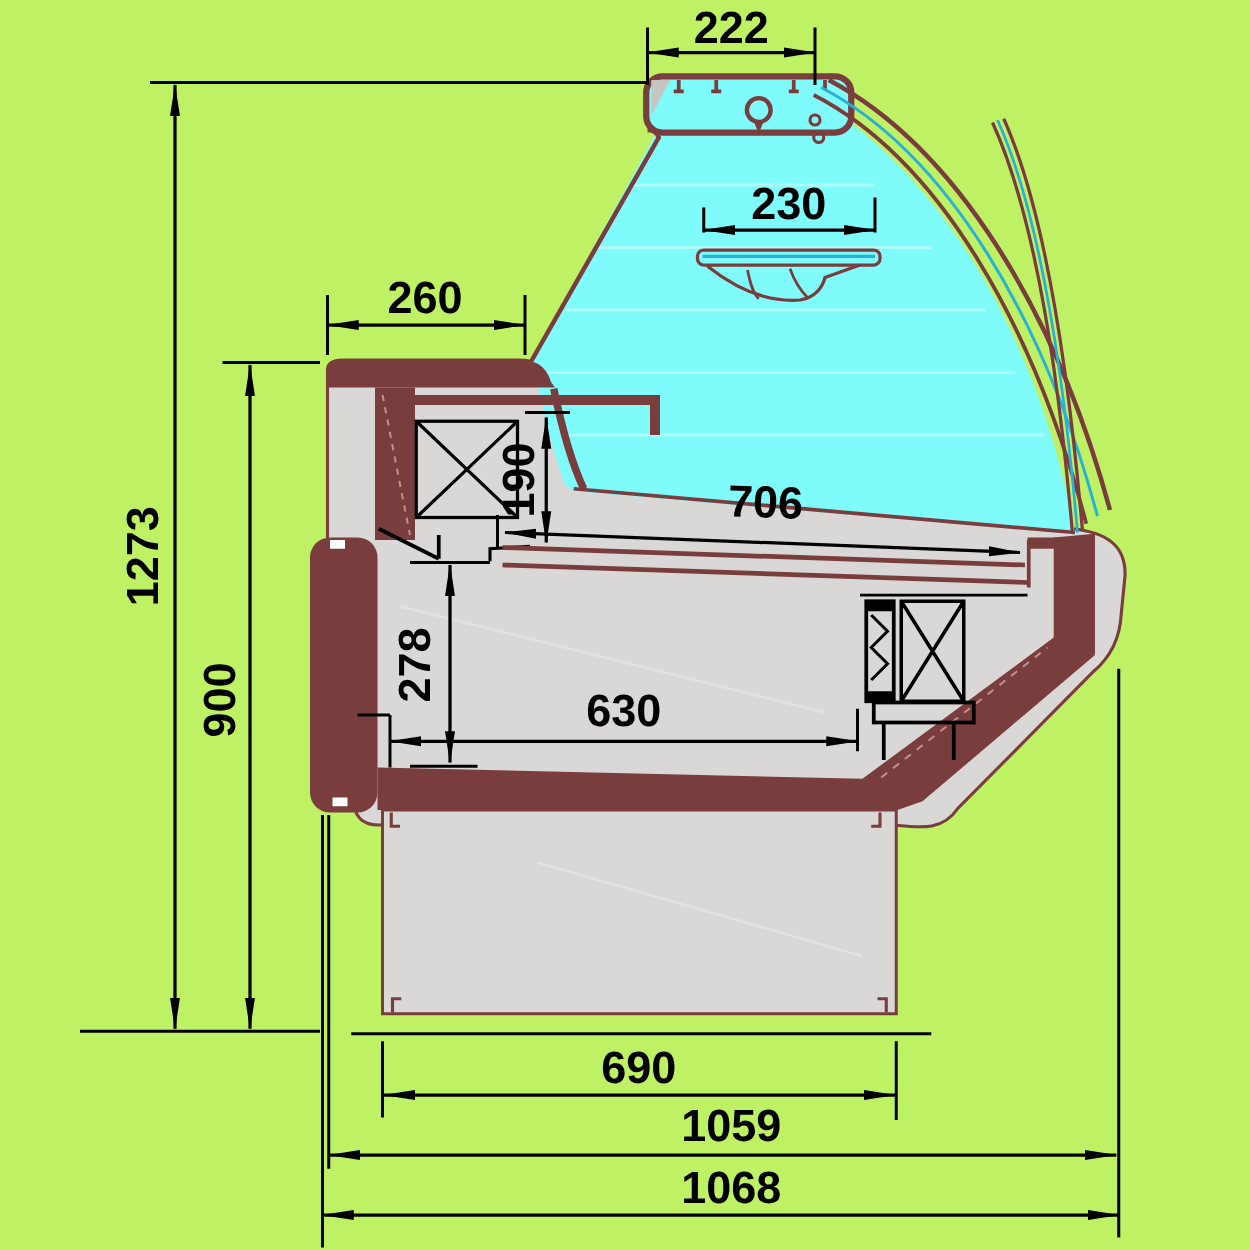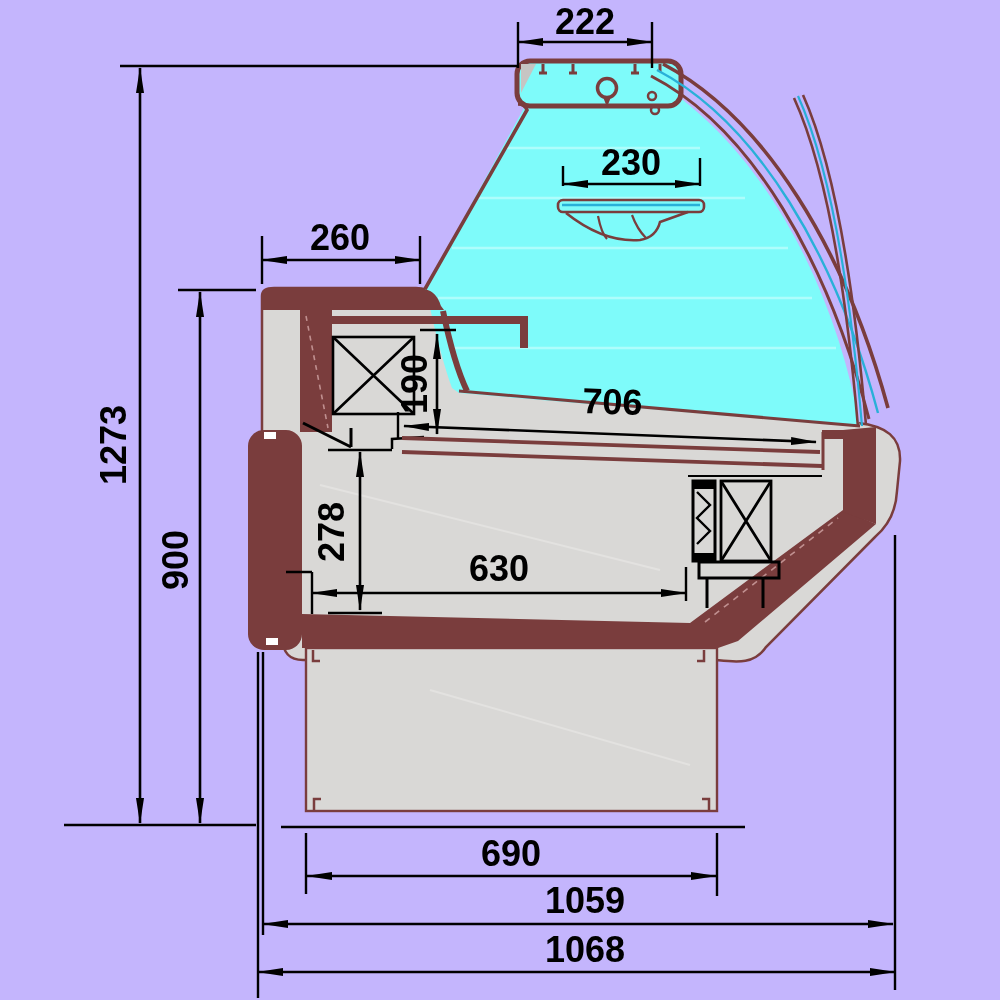--- a/index.html
+++ b/index.html
@@ -1,16 +1,16 @@
 <!DOCTYPE html>
 <html><head>
 <meta charset="utf-8">
 <style>
   html,body{margin:0;padding:0;background:#ffffff;}
-  .stage{position:relative;width:1000px;height:1000px;background:#c4b5fd;overflow:hidden;
+  .stage{position:relative;width:1000px;height:1000px;background:#bef264;overflow:hidden;
          font-family:"Liberation Sans", sans-serif;}
   svg{display:block}
   .dimtxt{font-family:"Liberation Sans","DejaVu Sans",sans-serif;font-weight:bold;
           font-size:36px;fill:#000;}
   .dline{stroke:#000;stroke-width:2.6;fill:none;}
   .xline{stroke:#000;stroke-width:2.4;fill:none;}
   .profile{fill:#7a3d3d;}
   .pstroke{stroke:#7a3d3d;fill:none;}
   .body{fill:#d9d8d6;}
   .glass{fill:#7efbfa;}

